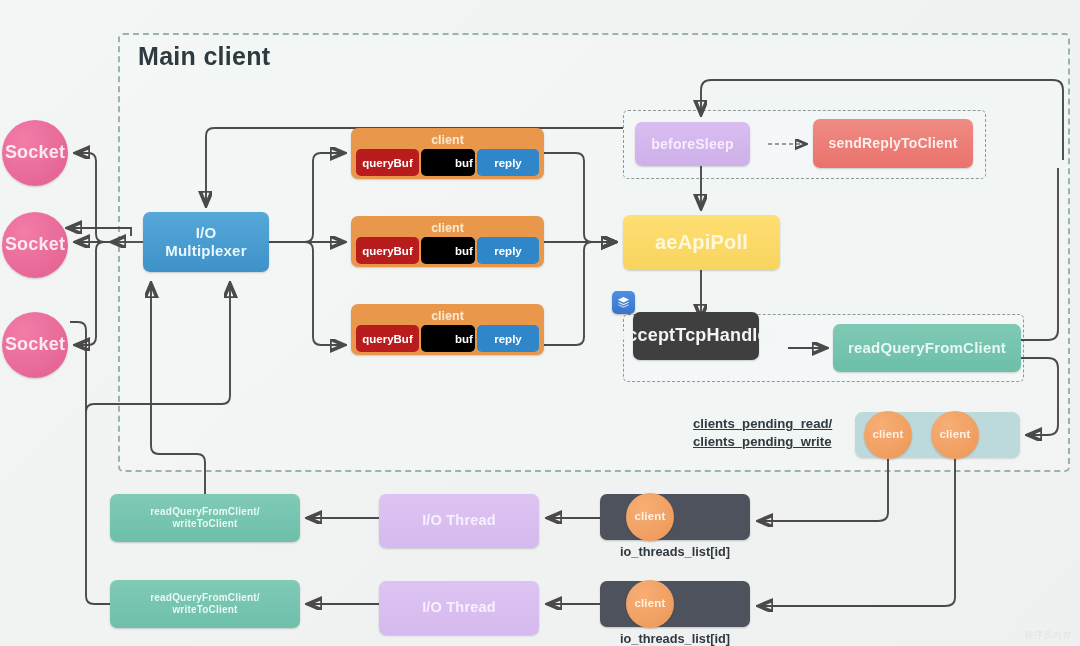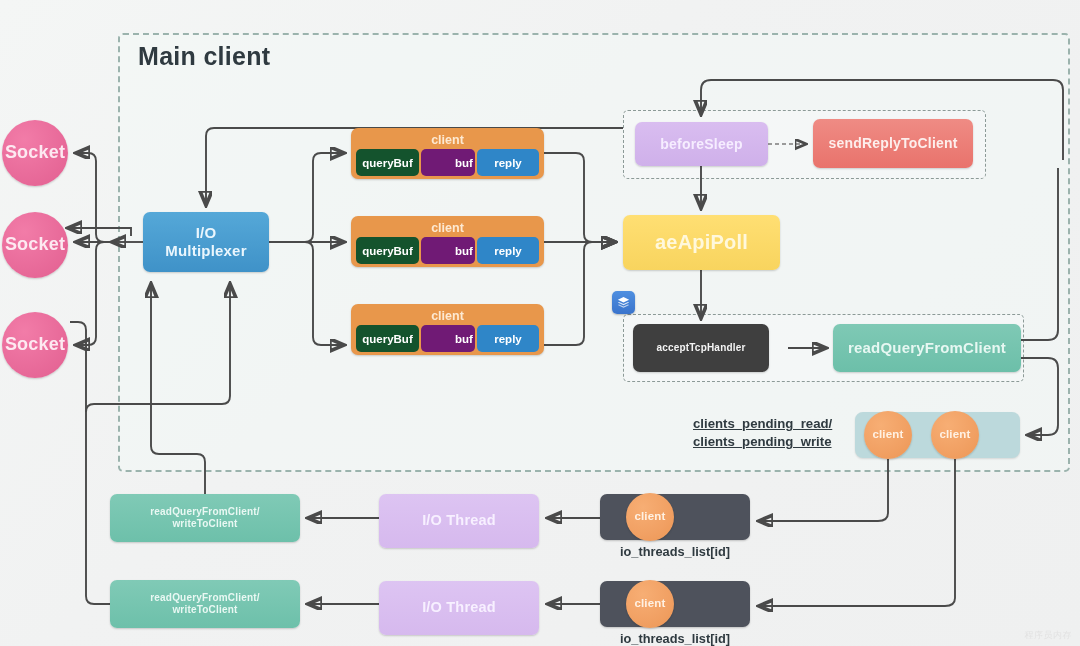--- a/index.html
+++ b/index.html
@@ -95,48 +95,48 @@
     height: 19px;
     display: flex; align-items: center; justify-content: center;
     color: #fde9d2; font-size: 12.5px; font-weight: 700;
   }
   .client-slots { display: flex; gap: 2px; height: 27px; padding: 0 2px; }
   .slot {
     display: flex; align-items: center; justify-content: center;
     border-radius: 5px;
     color: #fff; font-size: 11.5px; font-weight: 700;
   }
-  .slot-querybuf { flex: 0 0 63px; background: #14532d; }
-  .slot-buf      { flex: 0 0 54px; background: #701a75; padding-left: 32px; }
+  .slot-querybuf { flex: 0 0 63px; background: #b91c1c; }
+  .slot-buf      { flex: 0 0 54px; background: #000000; padding-left: 32px; }
   .slot-reply    { flex: 1 1 auto; background: #2f86c8; }
 
   #client-box-1 { left: 351px; top: 128px; }
   #client-box-2 { left: 351px; top: 216px; }
   #client-box-3 { left: 351px; top: 304px; }
 
   
   #before-sleep {
-    left: 635px; top: 122px; width: 133px; height: 44px;
+    left: 635px; top: 122px; width: 115px; height: 44px;
     background: linear-gradient(180deg,#d9bdf0 0%,#cfb0ea 100%);
     color: #f6edff; font-size: 14px;
   }
   #send-reply-to-client {
     left: 813px; top: 119px; width: 160px; height: 49px;
     background: linear-gradient(180deg,#ef8b84 0%,#e9736c 100%);
     color: #fdeeec; font-size: 14px;
   }
   #ae-api-poll {
     left: 623px; top: 215px; width: 157px; height: 55px;
     background: linear-gradient(180deg,#ffdf73 0%,#f8d45e 100%);
     color: #fff8dc; font-size: 20px;
   }
   #accept-tcp-handler {
-    left: 633px; top: 324px; width: 136px; height: 48px;
+    left: 633px; top: 312px; width: 126px; height: 48px;
     background: #3f3f3f;
-    color: #f4f4f4; font-size: 10px;
+    color: #f4f4f4; font-size: 18px;
   }
   #read-query-from-client {
     left: 833px; top: 324px; width: 188px; height: 48px;
     background: linear-gradient(180deg,#7fc9b5 0%,#6cbfa9 100%);
     color: #e7f7f2; font-size: 15px;
   }
 
   
   #pending-label {
     position: absolute;

